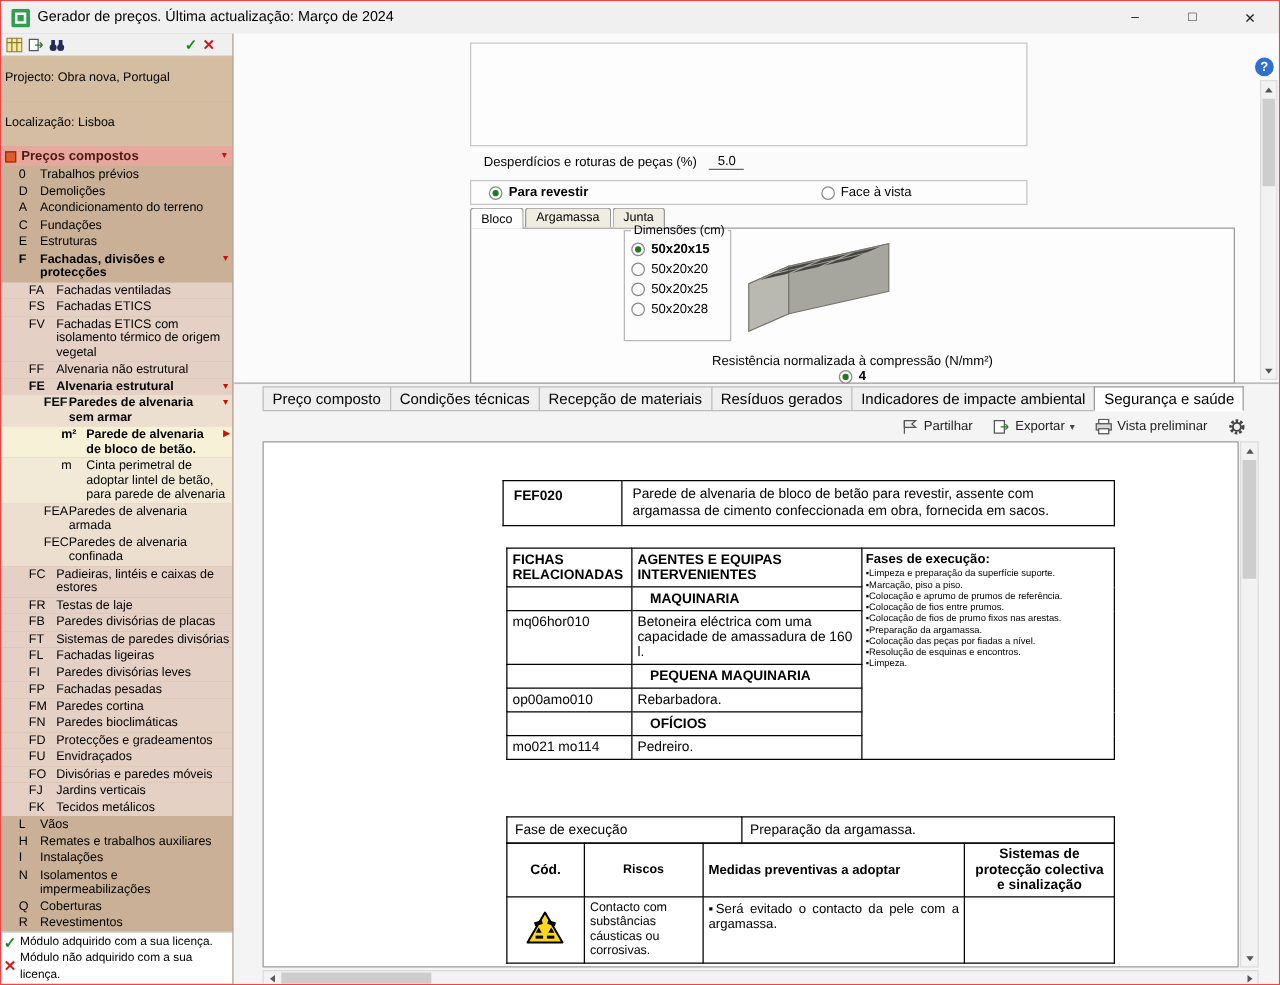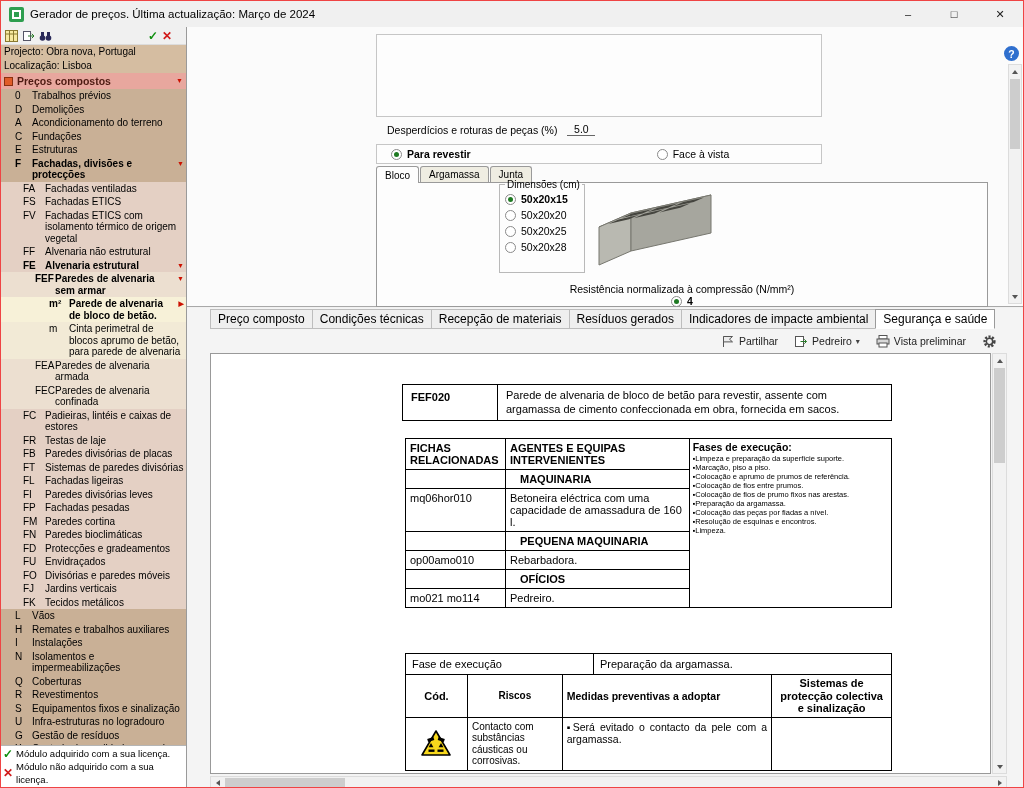--- a/index.html
+++ b/index.html
@@ -13,21 +13,21 @@
   .ttl{font-size:11.5px;}
   .win-btns{margin-left:auto;display:flex;height:100%;}
   .win-btn{width:46px;display:flex;align-items:center;justify-content:center;font-size:11px;color:#222;}
 
   
   .left-col{position:absolute;left:0;top:26px;width:186px;bottom:0;background:#c9b096;border-right:1px solid #9a9a9a;display:flex;flex-direction:column;overflow:hidden;}
   .ltoolbar{flex:0 0 18px;background:#f0f0f0;display:flex;align-items:center;gap:4px;padding:0 14px 0 4px;border-bottom:1px solid #dcdcdc;}
   .mark-ok{color:#0f8f0f;font-weight:bold;font-size:12px;line-height:12px;}
   .mark-no{color:#d11a1a;font-weight:bold;font-size:12px;line-height:12px;}
   .sp{margin-left:auto;}
-  .proj{background:#d5bda1;font-size:10px;padding:1px 3px;line-height:12px;}
+  .proj{background:#d5bda1;font-size:10px;padding:12px 3px;line-height:12px;}
   .root{background:#e8a79e;font-weight:bold;font-size:10.5px;color:#4d1a12;display:flex;align-items:center;padding:2px 3px;line-height:12px;}
   .ric{width:9px;height:9px;background:#e05c28;border:1px solid #8a3010;margin-right:4px;flex:0 0 9px;}
   .rootarrow{margin-left:auto;color:#cc1100;font-size:7px;}
   .tree{flex:1 1 auto;overflow:hidden;display:flex;flex-direction:column;background:#c9b096;}
   .trow{display:flex;align-items:flex-start;font-size:10px;line-height:11.5px;padding:1px 2px 1px 0;}
   .tcode{flex:0 0 auto;}
   .tlbl{flex:1 1 auto;}
   .tarrow{flex:0 0 10px;color:#cc1100;font-size:7px;line-height:11px;text-align:right;}
   .lvl0{background:#c9b096;padding-left:14px;}
   .lvl0 .tcode{width:17px;}
@@ -219,21 +219,21 @@
           <span class="tlbl">Paredes de alvenaria sem armar</span>
           <span class="tarrow">▼</span>
         </div>
         <div class="trow lvl3 b is-sel">
           <span class="tcode">m²</span>
           <span class="tlbl">Parede de alvenaria de bloco de betão.</span>
           <span class="tarrow">▶</span>
         </div>
         <div class="trow lvl3">
           <span class="tcode">m</span>
-          <span class="tlbl">Cinta perimetral de blocos aprumo de betão, para parede de alvenaria</span>
+          <span class="tlbl">Cinta perimetral de adoptar lintel de betão, para parede de alvenaria</span>
         </div>
         <div class="trow lvl2">
           <span class="tcode">FEA</span>
           <span class="tlbl">Paredes de alvenaria armada</span>
         </div>
         <div class="trow lvl2">
           <span class="tcode">FEC</span>
           <span class="tlbl">Paredes de alvenaria confinada</span>
         </div>
         <div class="trow lvl1">
@@ -448,21 +448,21 @@
             <path d="M2.5 12 V1.5" stroke="#555" fill="none"></path>
             <path d="M2.5 1.5 h9 l-3 2.7 3 2.7 h-9 z" fill="#ececec" stroke="#555"></path>
           </svg>
           <span>Partilhar</span>
         </div>
         <div class="action">
           <svg width="14" height="13" viewBox="0 0 14 13">
             <rect x="1.5" y="1.5" width="8" height="10" fill="#fff" stroke="#555"></rect>
             <path d="M6.5 6.5 h6 m0 0 l-2.2 -2.2 m2.2 2.2 l-2.2 2.2" stroke="#2a7a2a" fill="none"></path>
           </svg>
-          <span>Pedreiro</span>
+          <span>Exportar</span>
           <span class="dd">▾</span>
         </div>
         <div class="action">
           <svg width="14" height="13" viewBox="0 0 14 13">
             <rect x="3" y="0.5" width="8" height="3.5" fill="#fff" stroke="#555"></rect>
             <rect x="1" y="4" width="12" height="5" fill="#d8d8d8" stroke="#555"></rect>
             <rect x="3" y="8" width="8" height="4" fill="#fff" stroke="#555"></rect>
           </svg>
           <span>Vista preliminar</span>
         </div>

